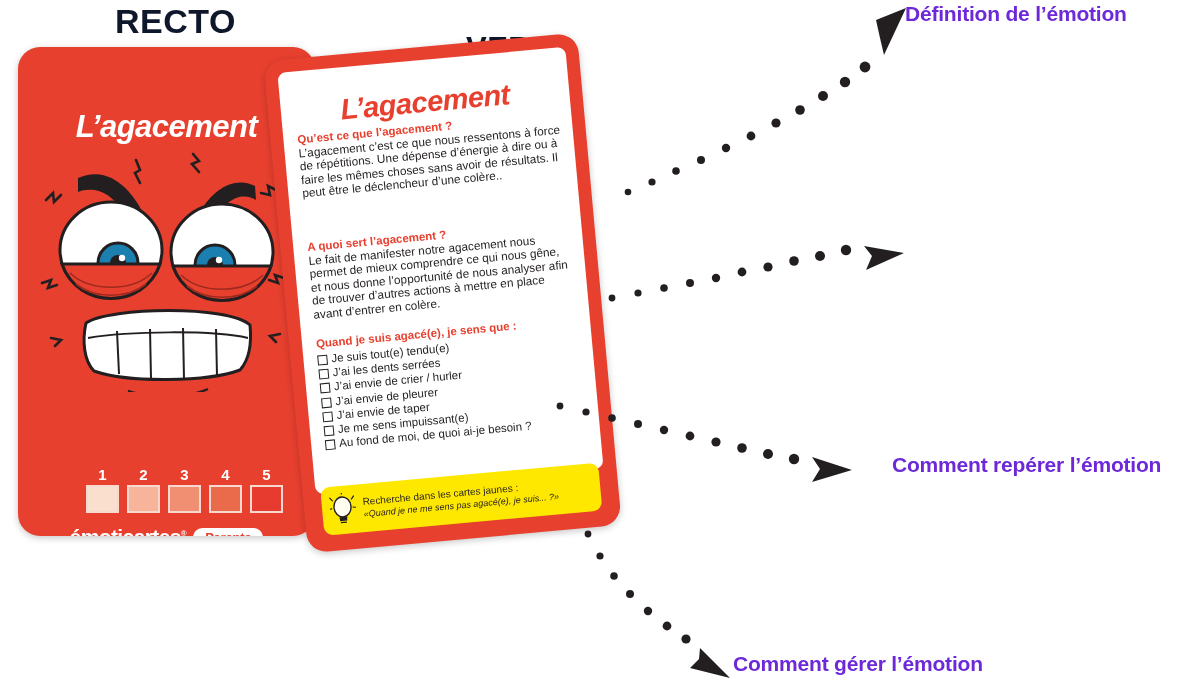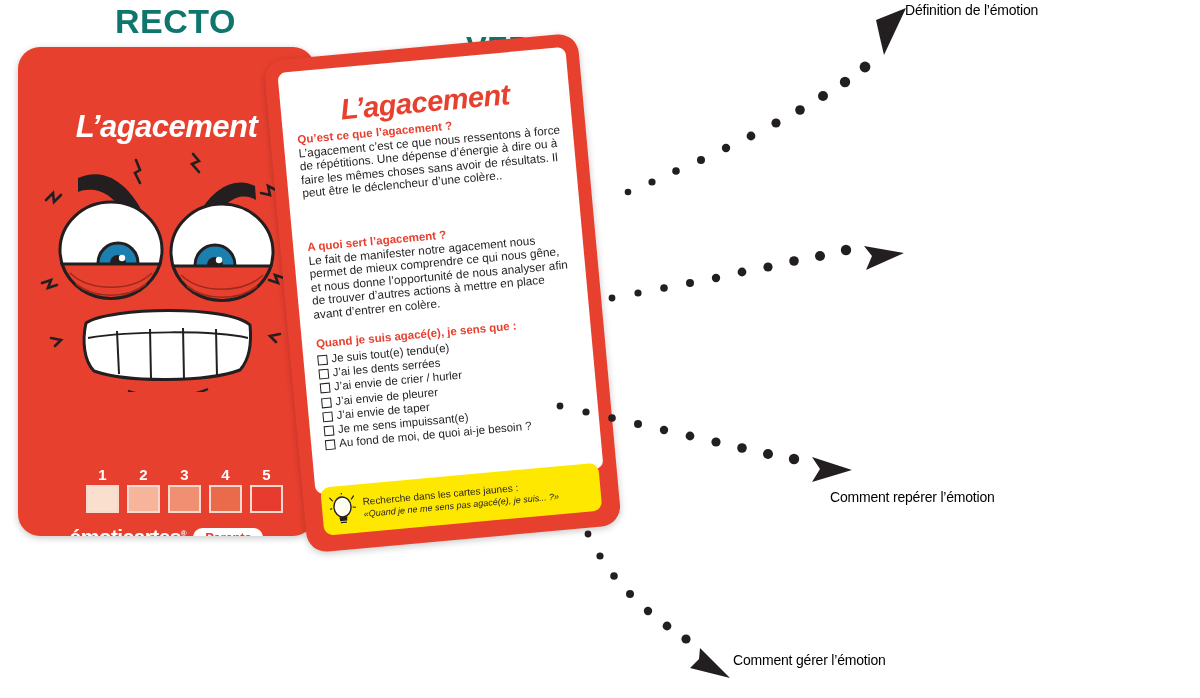--- a/index.html
+++ b/index.html
@@ -9,21 +9,21 @@
     font-family:"Liberation Sans", sans-serif;
     overflow:hidden;
     position:relative;
   }
   .stage{position:absolute;inset:0;}
 
   
   .hdr{
     position:absolute;
     font-weight:bold;
-    color:#0f766e;
+    color:#0f172a;
     letter-spacing:.5px;
   }
   #hdr-recto{left:115px;top:2px;font-size:34px;}
   #hdr-verso{left:466px;top:31px;font-size:31px;}
 
   
   #sidenote{
     position:absolute;left:-42px;top:432px;
     width:130px;text-align:center;
     transform:rotate(-90deg);
@@ -133,27 +133,27 @@
     border-radius:9px;
     display:flex;align-items:center;gap:7px;
     padding:0 8px;box-sizing:border-box;
   }
   #tip-text{font-size:10px;line-height:12px;color:#231f20;}
   #tip-text .q{font-style:italic;font-size:9px;}
 
   
   .anno{
     position:absolute;
-    font-size:14px;font-weight:normal;color:#000000;
+    font-size:21px;font-weight:bold;color:#6d28d9;
     white-space:nowrap;
     letter-spacing:-0.2px;
   }
   #anno-1{left:905px;top:2px;}
   #anno-2{left:902px;top:243px;}
-  #anno-3{left:830px;top:453px;margin-top:36px;}
+  #anno-3{left:892px;top:453px;}
   #anno-4{left:733px;top:652px;}
 
   svg.overlay{position:absolute;left:0;top:0;width:1200px;height:698px;pointer-events:none;}
 </style>
 </head>
 <body>
 
 <div class="stage">
 
   <div class="hdr" id="hdr-recto">RECTO</div>

